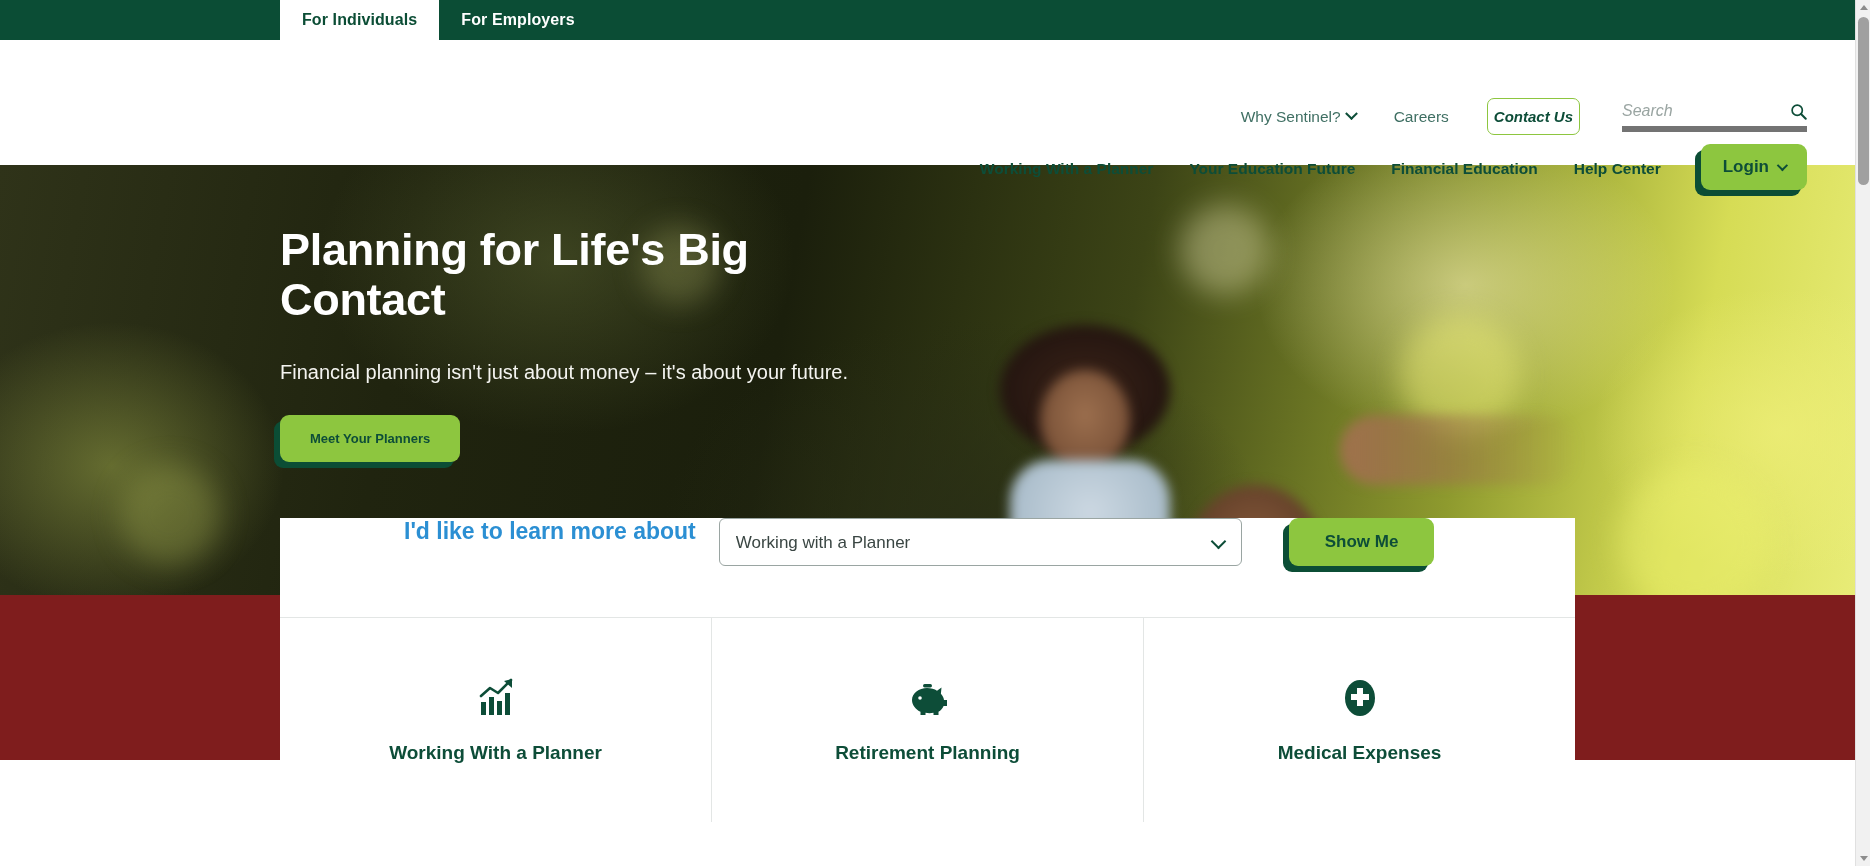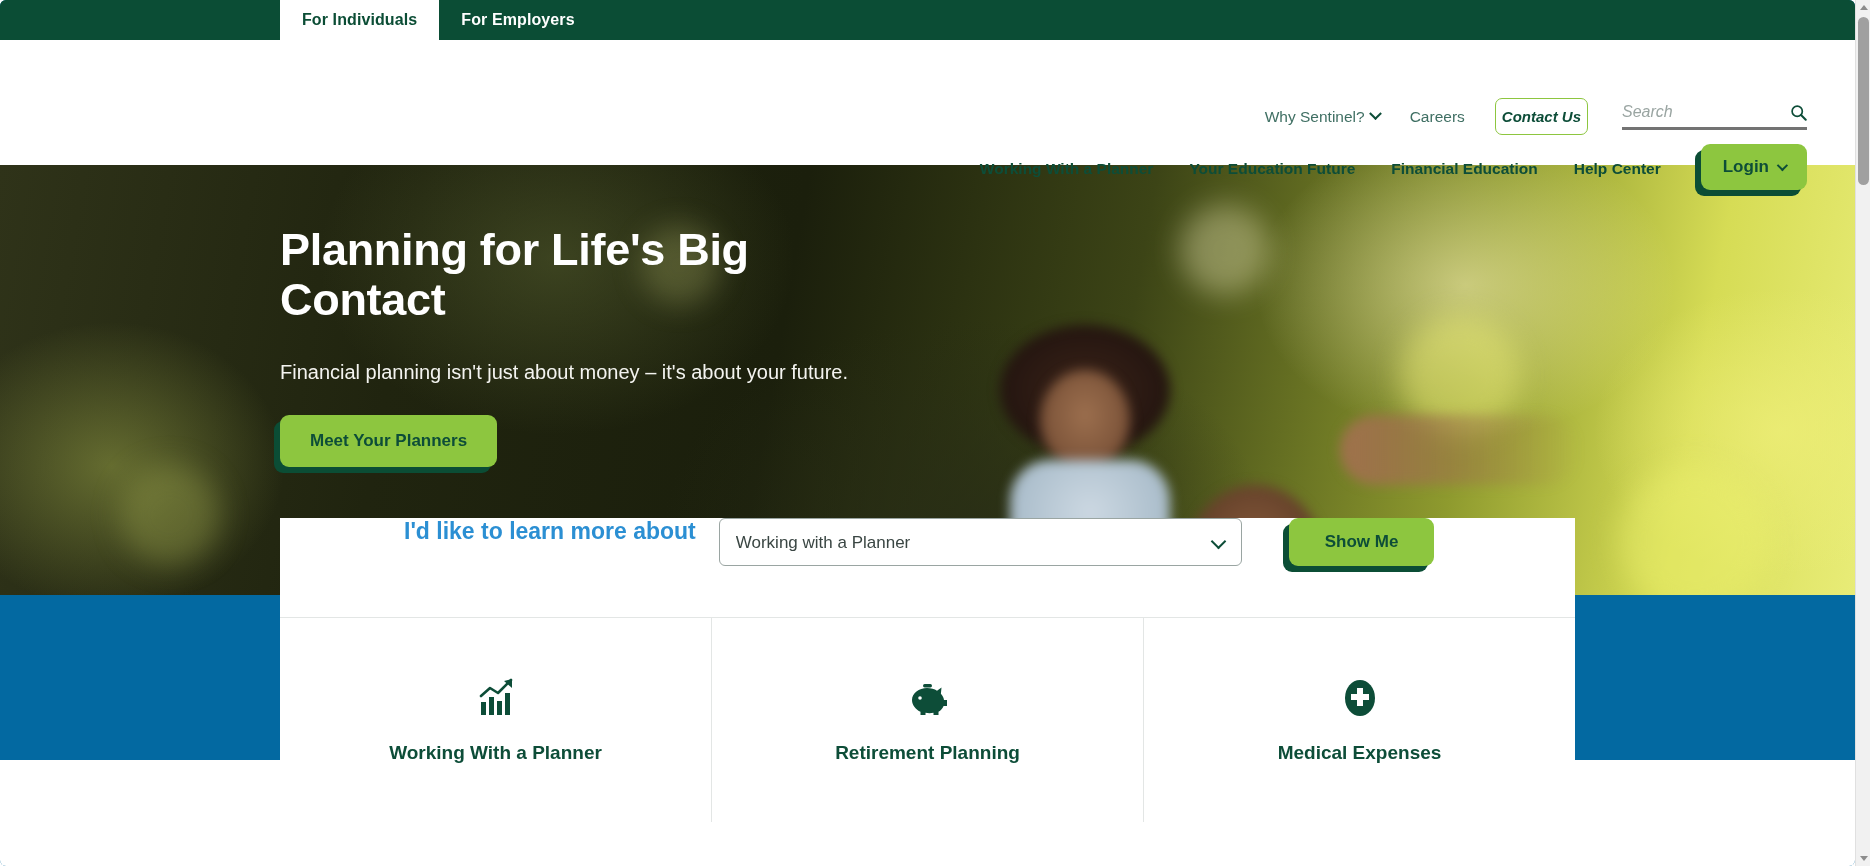--- a/index.html
+++ b/index.html
@@ -20,22 +20,21 @@
     overflow: hidden;
   }
 
   
   #viewport {
     position: absolute;
     left: 0; top: 0;
     width: 1855px;
     height: 866px;
     overflow: hidden;
-    background: #0369a1;
-    border-radius: 6px;
+    background: #7f1d1d;
   }
 
   
   .audience-bar {
     position: relative;
     height: 40px;
     background: #0b4d35;
     display: flex;
     align-items: stretch;
     padding-left: 280px;
@@ -84,21 +83,21 @@
   .logo-word .b { font-weight: bold; color: #0d4d38; }
   .logo-word .l { font-weight: normal; color: #4f7d72; }
 
   
   .utility-row {
     position: absolute;
     right: 48px;
     top: 58px;
     display: flex;
     align-items: center;
-    gap: 0px;
+    gap: 8px;
   }
   .util-link {
     font-size: 15.5px;
     color: #3f6f63;
     margin-right: 30px;
     display: flex;
     align-items: center;
     gap: 6px;
     cursor: pointer;
     white-space: nowrap;
@@ -119,21 +118,21 @@
     font-weight: bold;
     padding: 9px 6px;
     cursor: pointer;
     white-space: nowrap;
     margin-right: 34px;
     font-style: italic;
   }
   .search-box {
     position: relative;
     width: 185px;
-    border-bottom: 3px solid #737373;
+    border-bottom: 6px solid #737373;
     display: flex;
     align-items: center;
     padding-bottom: 6px;
   }
   .search-box input {
     border: none;
     outline: none;
     background: transparent;
     font-family: "Liberation Sans", sans-serif;
     font-size: 16px;
@@ -246,21 +245,21 @@
   .hero-sub {
     position: absolute;
     top: 196px;
     font-size: 20px;
     color: #f4f4f0;
     white-space: nowrap;
   }
   .hero-cta {
     position: absolute;
     top: 250px;
-    font-size: 17px;
+    font-size: 13px;
     padding: 16px 30px;
   }
 
   
   .selector-wrap {
     position: absolute;
     left: 280px;
     top: 518px;
     width: 1295px;
     z-index: 10;

